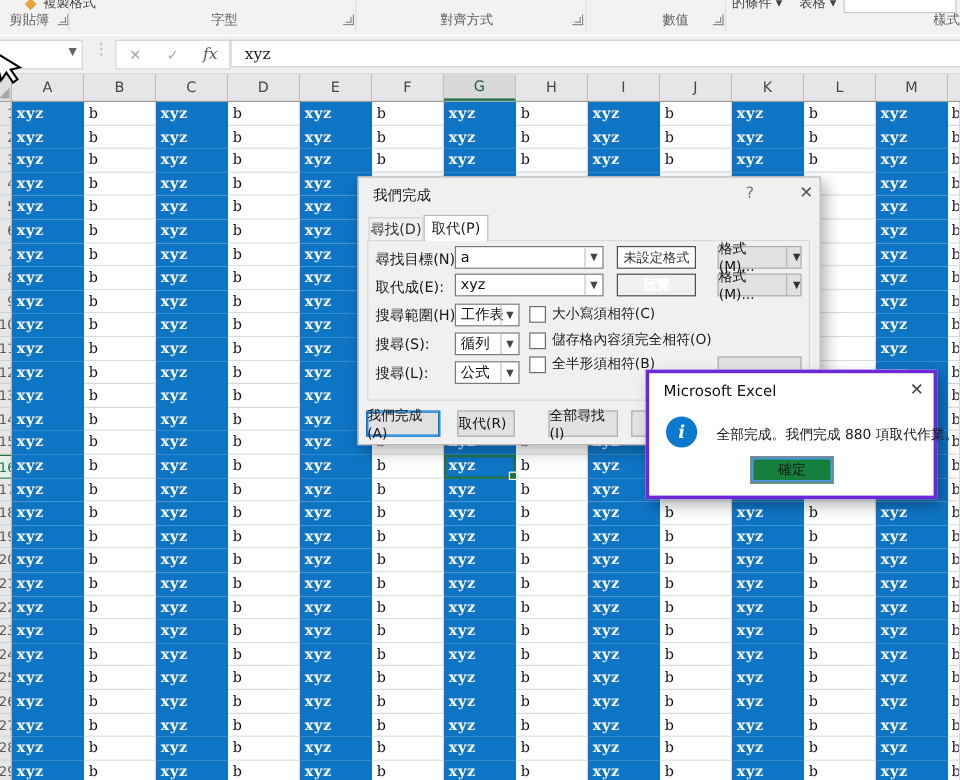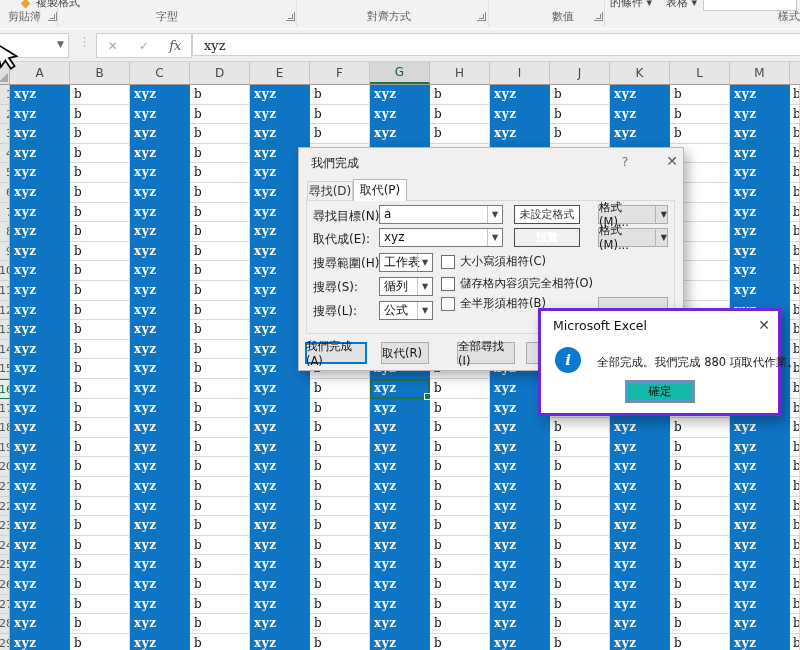--- a/index.html
+++ b/index.html
@@ -82,37 +82,37 @@
 
   
   .msg{left:538px;top:308px;width:237px;height:102px;background:#fff;border:3px solid #6d28d9;
        box-shadow:5px 6px 12px rgba(0,0,0,.30);z-index:20}
   .msg-title{position:absolute;left:12px;top:7px;font-size:12.5px;color:#111}
   .msg-close{position:absolute;left:214px;top:6px;width:18px;text-align:center;font-size:14px;color:#444}
   .info{position:absolute;left:14px;top:36px;width:26px;height:26px;border-radius:50%;
         display:flex;align-items:center;justify-content:center}
   .info span{color:#fff;font-family:"DejaVu Serif",serif;font-style:italic;font-weight:bold;font-size:15px}
   .msg-text{position:absolute;left:56px;top:44px;font-size:11.5px;color:#1a1a1a;white-space:nowrap}
-  .okbtn{left:84px;top:69px;width:68px;height:21px;background:#14b8a6;border:1px solid #8a8a8a;
+  .okbtn{left:84px;top:69px;width:68px;height:21px;background:#15803d;border:1px solid #8a8a8a;
          box-shadow:inset 0 0 0 2px #4f97de;font-size:11.5px;color:#111;display:flex;align-items:center;justify-content:center}
 
   .cursor{left:-3px;top:40px;z-index:50;transform:rotate(-14deg)}
 </style>
 </head>
 <body>
 
 <div class="abs ribbon">
   <span class="fp-icon"></span>
   <span class="cutfrag" style="left:36px">複製格式</span>
   <span class="cutfrag" style="left:610px">的條件 ▾</span>
   <span class="cutfrag" style="left:666px">表格 ▾</span>
   <span class="gallery"></span>
 
   <span class="grplabel" style="left:8px">剪貼簿</span>
-  <span class="grplabel" style="left:156px">字型</span>
+  <span class="grplabel" style="left:176px">字型</span>
   <span class="grplabel" style="left:367px">對齊方式</span>
   <span class="grplabel" style="left:552px">數值</span>
   <span class="grplabel" style="left:778px">樣式</span>
 
   <span class="launcher" style="left:48px"></span>
   <span class="launcher" style="left:286px"></span>
   <span class="launcher" style="left:477px"></span>
   <span class="launcher" style="left:594px"></span>
 
   <span class="divider" style="left:57px"></span>

